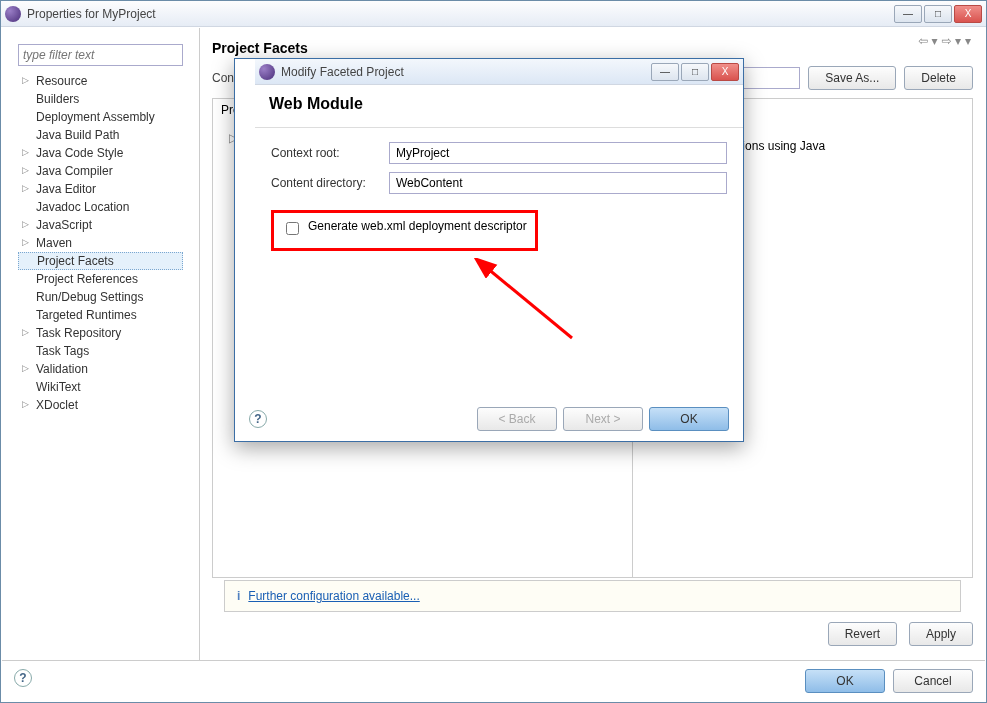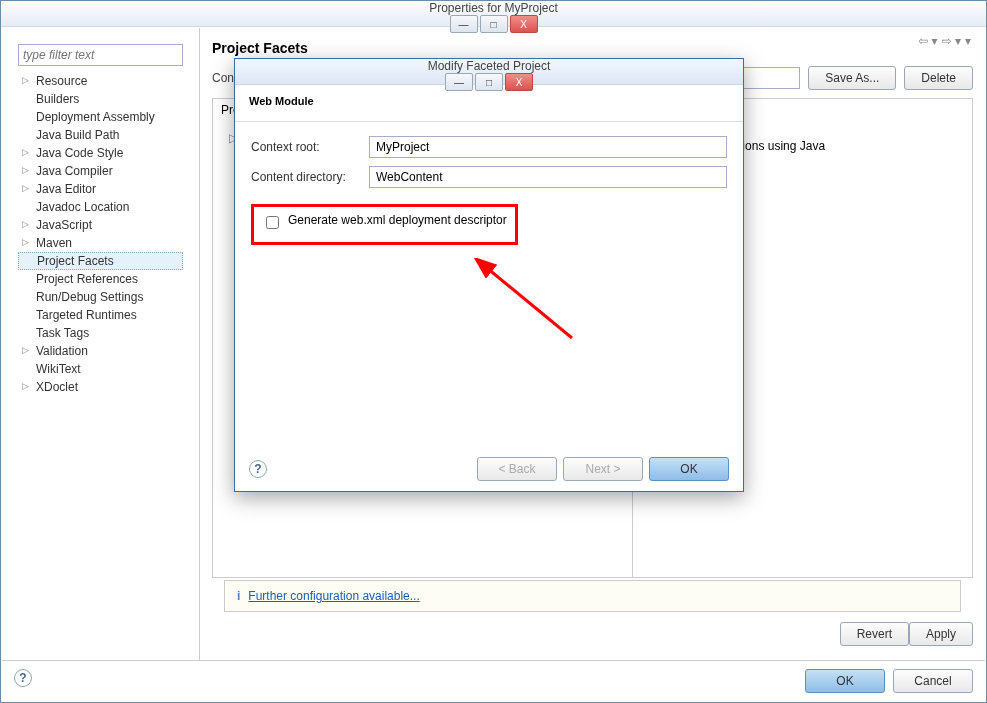--- a/index.html
+++ b/index.html
@@ -1,18 +1,18 @@
 <!DOCTYPE html>
 <html><head>
 <meta charset="utf-8">
 <style>
 * { box-sizing: border-box; font-family: "Segoe UI", Tahoma, sans-serif; font-size: 12px; }
 body { margin: 0; background: #fff; width: 987px; height: 703px; overflow: hidden; position: relative; }
 .window { border: 1px solid #6b8ca8; background: #fff; position: absolute; }
-.titlebar { height: 26px; background: linear-gradient(#fdfdfe,#e6ecf5); display: flex; align-items: center; padding: 0 4px; border-bottom: 1px solid #d0d7e2; flex-direction: column; }
+.titlebar { height: 26px; background: linear-gradient(#fdfdfe,#e6ecf5); display: flex; align-items: center; padding: 0 4px; border-bottom: 1px solid #d0d7e2; }
 .titlebar .icon { width: 16px; height: 16px; margin-right: 6px; border-radius: 50%; background: radial-gradient(circle at 30% 30%, #9b7fc7, #4a2e7a); }
 .titlebar .title { flex: 1; color: #444; }
 .winbtns { display: flex; gap: 2px; }
 .winbtn { width: 28px; height: 18px; border: 1px solid #9aa7b8; border-radius: 2px; background: linear-gradient(#f6f8fb,#dde5ef); display: flex; align-items: center; justify-content: center; font-size: 10px; color: #333; }
 .winbtn.close { background: linear-gradient(#f08f8a,#d9534f); color: #fff; border-color: #b94a45; }
 .main { position: absolute; top: 27px; left: 1px; right: 1px; bottom: 1px; display: flex; flex-direction: column; }
 .upper { flex: 1; display: flex; border-bottom: 1px solid #ccc; }
 .sidebar { width: 198px; border-right: 1px solid #ccc; padding: 16px; }
 .filter { width: 100%; height: 22px; border: 1px solid #aac; padding: 2px 4px; color: #888; font-style: italic; }
 .tree { margin-top: 6px; }
@@ -29,24 +29,24 @@
 .btn.primary { background: linear-gradient(#c6e0f7,#8fbde8); border-color: #5a8fc0; }
 .panel { border: 1px solid #ccc; flex: 1; display: flex; margin-top: 2px; }
 .tab { border-right: 1px solid #ccc; padding: 4px 8px; background: #fff; }
 .detail { flex: 1; padding: 20px 30px; }
 .dtitle { font-weight: bold; margin-bottom: 6px; }
 .footer { padding: 8px 12px; display: flex; justify-content: flex-end; gap: 8px; }
 .infobar { margin: 2px 12px 6px 12px; border: 1px solid #ccc; background: #fefdf5; padding: 8px 12px; display: flex; align-items: center; gap: 8px; }
 .infobar a { color: #1a5fb4; text-decoration: underline; }
 .help { width: 18px; height: 18px; border: 1px solid #8aa; border-radius: 50%; display: inline-flex; align-items: center; justify-content: center; color: #468; font-weight: bold; }
 
-.modal { position: absolute; left: 234px; top: 58px; width: 510px; height: 434px; border: 1px solid #3b6ea5; background: #fff; box-shadow: 0 6px 20px rgba(0,0,0,0.35); z-index: 10; }
+.modal { position: absolute; left: 234px; top: 58px; width: 510px; height: 384px; border: 1px solid #3b6ea5; background: #fff; box-shadow: 0 6px 20px rgba(0,0,0,0.35); z-index: 10; padding-left: 20px; }
 .modal .titlebar { background: linear-gradient(#f3f7fc,#dce7f5); }
 .mhdr { padding: 10px 14px; border-bottom: 1px solid #ddd; }
-.mhdr h3 { margin: 0 0 4px 0; font-size: 11px; font-weight: bold; }
+.mhdr h3 { margin: 0 0 4px 0; font-size: 16px; font-weight: bold; }
 .mhdr p { margin: 0; color: #555; }
 .mbody { padding: 14px 16px; }
 .frow { display: flex; align-items: center; margin-bottom: 8px; gap: 8px; }
 .frow label { width: 110px; color: #333; }
 .frow input[type=text]{ flex:1; height:22px; border:1px solid #aac; padding:2px 6px; }
 .redbox { border: 3px solid #ff0000; padding: 6px 8px 10px 8px; display: inline-flex; align-items: flex-start; gap: 6px; margin-top: 8px; }
 .mfoot { position: absolute; bottom: 10px; left: 14px; right: 14px; display: flex; align-items: center; }
 .mfoot .btns { margin-left: auto; display: flex; gap: 6px; }
 .btn.disabled { color: #aaa; }
 .arrow { position: absolute; left: 472px; top: 258px; z-index: 11; pointer-events: none; }
@@ -78,20 +78,21 @@
           <div class="tree-item exp">Java Code Style</div>
           <div class="tree-item exp">Java Compiler</div>
           <div class="tree-item exp">Java Editor</div>
           <div class="tree-item">Javadoc Location</div>
           <div class="tree-item exp">JavaScript</div>
           <div class="tree-item exp">Maven</div>
           <div class="tree-item sel">Project Facets</div>
           <div class="tree-item">Project References</div>
           <div class="tree-item">Run/Debug Settings</div>
           <div class="tree-item">Targeted Runtimes</div>
+          <div class="tree-item exp">Task Repository</div>
           <div class="tree-item">Task Tags</div>
           <div class="tree-item exp">Validation</div>
           <div class="tree-item">WikiText</div>
           <div class="tree-item exp">XDoclet</div>
         </div>
       </div>
 
       <div class="right">
         <div class="navico">
           <span>⇦ ▾</span>
@@ -115,21 +116,21 @@
           <div class="detail">
             <div class="dtitle">Details</div>
             <div>writing applications using Java</div>
             <div>uage.</div>
           </div>
         </div>
         <div class="infobar">
           <span style="color:#5080c0;font-weight:bold">i</span>
           <a href="#">Further configuration available...</a>
         </div>
-        <div style="display:flex;justify-content:flex-end;gap:0;padding:4px 0">
+        <div style="display:flex;justify-content:flex-end;gap:12px;padding:4px 0">
           <button class="btn">Revert</button>
           <button class="btn">Apply</button>
         </div>
       </div>
     </div>
     <div class="footer">
       <span class="help" style="margin-right:auto">?</span>
       <button class="btn primary" style="width:80px">OK</button>
       <button class="btn" style="width:80px">Cancel</button>
     </div>

